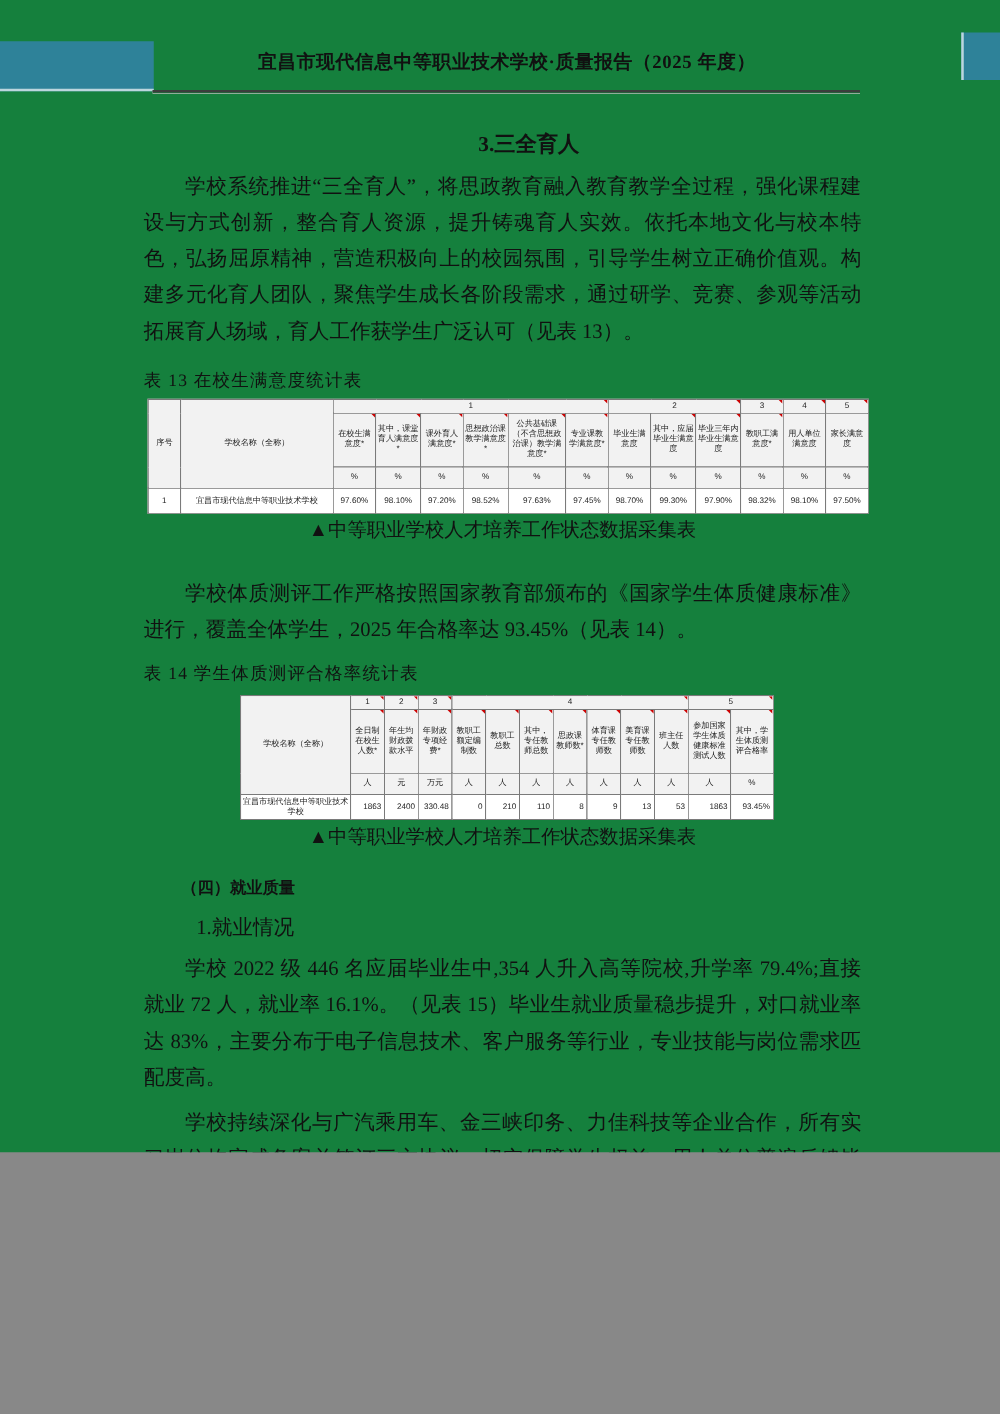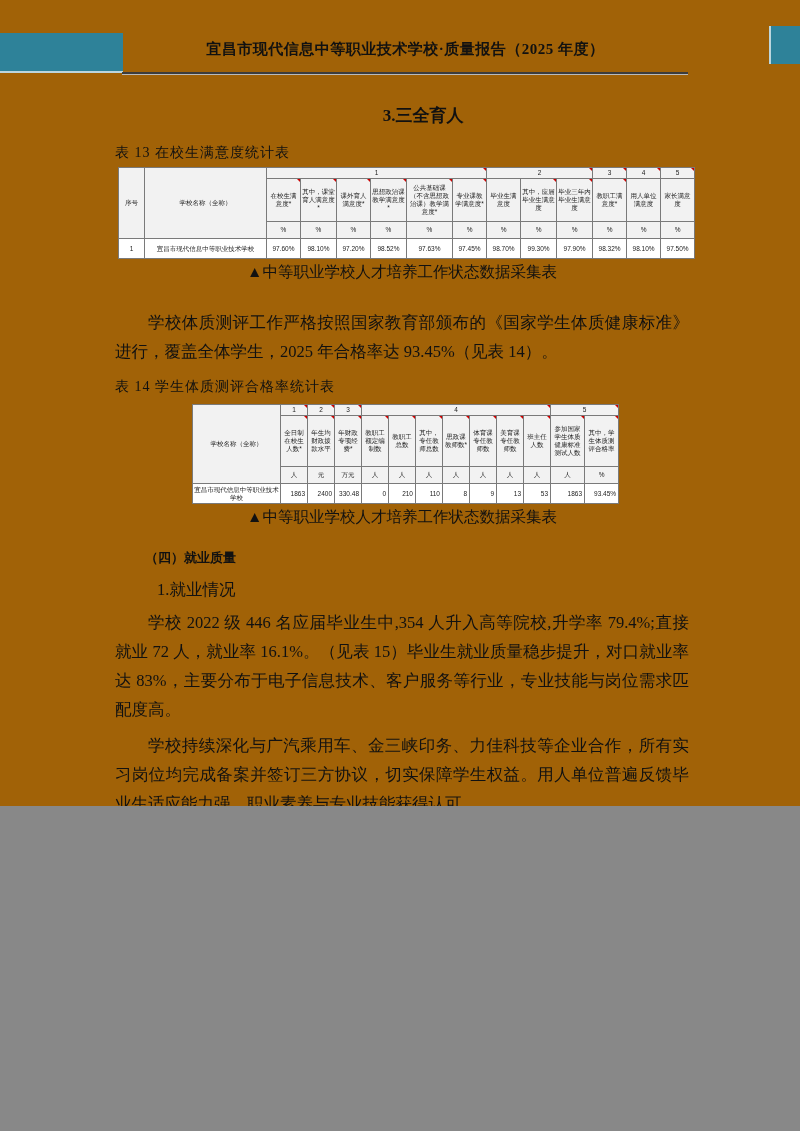--- a/index.html
+++ b/index.html
@@ -1,17 +1,17 @@
 <!DOCTYPE html>
 <html><head>
 <meta charset="utf-8">
 <style>
   html,body{margin:0;padding:0;background:#888;}
   .page{
-    position:relative;width:800px;height:806px;background:#a16207;
+    position:relative;width:800px;height:922px;background:#15803d;
     font-family:"Liberation Serif","DejaVu Serif",serif;color:#111;
     overflow:hidden;margin:0 auto;
   }
   .accent-left{position:absolute;left:0;top:33px;width:123px;height:38px;background:#2e8299;border-bottom:2px solid #bcd6dd;}
   .accent-right{position:absolute;right:0;top:26px;width:29px;height:38px;background:#2e8299;border-left:2px solid #bcd6dd;}
   .hdr-title{position:absolute;left:123px;top:40px;width:565px;text-align:center;font-size:15px;font-weight:600;letter-spacing:.5px;}
   .hdr-rule{position:absolute;left:122px;top:72px;width:566px;border-top:2px solid #3c3c3c;box-shadow:0 1px 0 #bbb;}
   .content{position:absolute;left:115px;top:74px;width:574px;}
   .sec-h{font-size:17px;font-weight:bold;margin:30px 0 0 42px;text-align:center;}
   .body-p{font-size:16.5px;line-height:29px;text-align:justify;text-indent:2em;margin:7px 0 0 0;}
@@ -47,20 +47,21 @@
 <div class="page">
 
   <div class="accent-left"></div>
   <div class="accent-right"></div>
   <div class="hdr-title">宜昌市现代信息中等职业技术学校·质量报告（2025 年度）</div>
   <div class="hdr-rule"></div>
 
   <div class="content">
 
     <div class="sec-h">3.三全育人</div>
+    <p class="body-p">学校系统推进“三全育人”，将思政教育融入教育教学全过程，强化课程建设与方式创新，整合育人资源，提升铸魂育人实效。依托本地文化与校本特色，弘扬屈原精神，营造积极向上的校园氛围，引导学生树立正确价值观。构建多元化育人团队，聚焦学生成长各阶段需求，通过研学、竞赛、参观等活动拓展育人场域，育人工作获学生广泛认可（见表 13）。</p>
 
     <div class="tbl-title">表 13 在校生满意度统计表</div>
 
     <table class="xls t13">
       <colgroup>
         <col style="width:26px">
           <col style="width:122px">
         <col style="width:34px">
           <col style="width:36px">
           <col style="width:34px">

